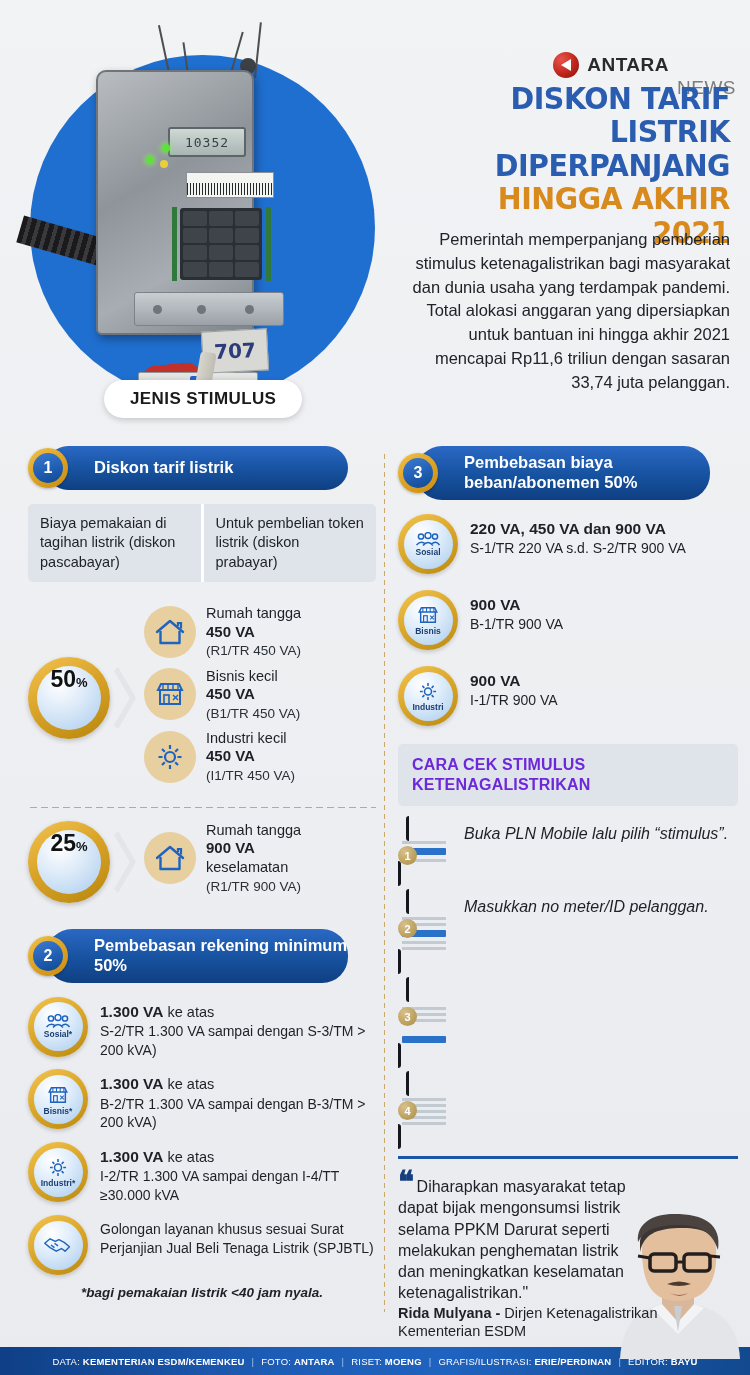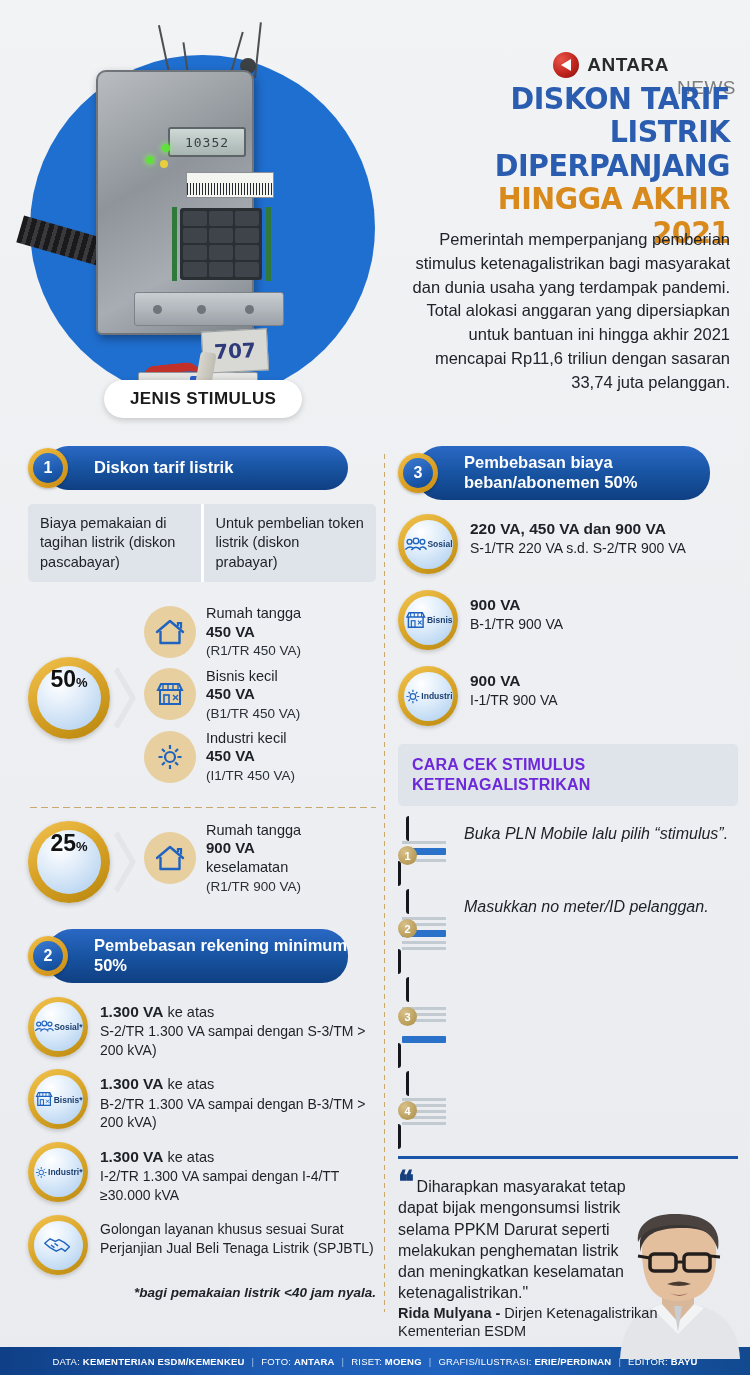--- a/index.html
+++ b/index.html
@@ -231,29 +231,29 @@
   .med-row { display:flex; align-items:flex-start; gap:12px; margin-bottom:10px; }
   .med {
     width:60px; height:60px; border-radius:50%; flex:none;
     background: linear-gradient(150deg,#f3c451 0%, #dba82c 45%, #bb8a10 100%);
     display:flex; align-items:center; justify-content:center;
     box-shadow:0 2px 4px rgba(0,0,0,.18);
   }
   .med-in {
     width:49px; height:49px; border-radius:50%;
     background: radial-gradient(circle at 35% 25%, #ffffff 0%, #dcebfa 45%, #a8cbed 100%);
-    display:flex; flex-direction:row; align-items:center; justify-content:center;
+    display:flex; flex-direction:column; align-items:center; justify-content:center;
     gap:0px;
   }
   .med-in svg { display:block; }
   .med-lbl { font-size:8.5px; color:#1b3f70; font-weight:600; line-height:1; margin-top:1px; }
   .med-txt { padding-top:5px; font-size:14.5px; line-height:1.3; color:#1d2127; }
   .med-txt .big { font-size:15.5px; font-weight:bold; }
   .med-txt .small { font-size:14px; }
-  .footnote { font-size:13.5px; font-style:italic; font-weight:bold; color:#1d2127; text-align:right; margin-top:8px; }
+  .footnote { font-size:13.5px; font-style:italic; font-weight:bold; color:#1d2127; text-align:center; margin-top:8px; }
 
   
   .cara-box {
     background:#dfe3ea; border-radius:5px; padding:11px 14px; margin:18px 0 14px 0;
     font-weight:bold; font-size:16px; line-height:1.25; color:#6d28d9; letter-spacing:.2px;
   }
   .step-row { display:flex; align-items:flex-start; gap:14px; margin-bottom:10px; }
   .phone-wrap { position:relative; width:52px; flex:none; }
   .phone {
     width:42px; height:60px; margin-left:8px;

